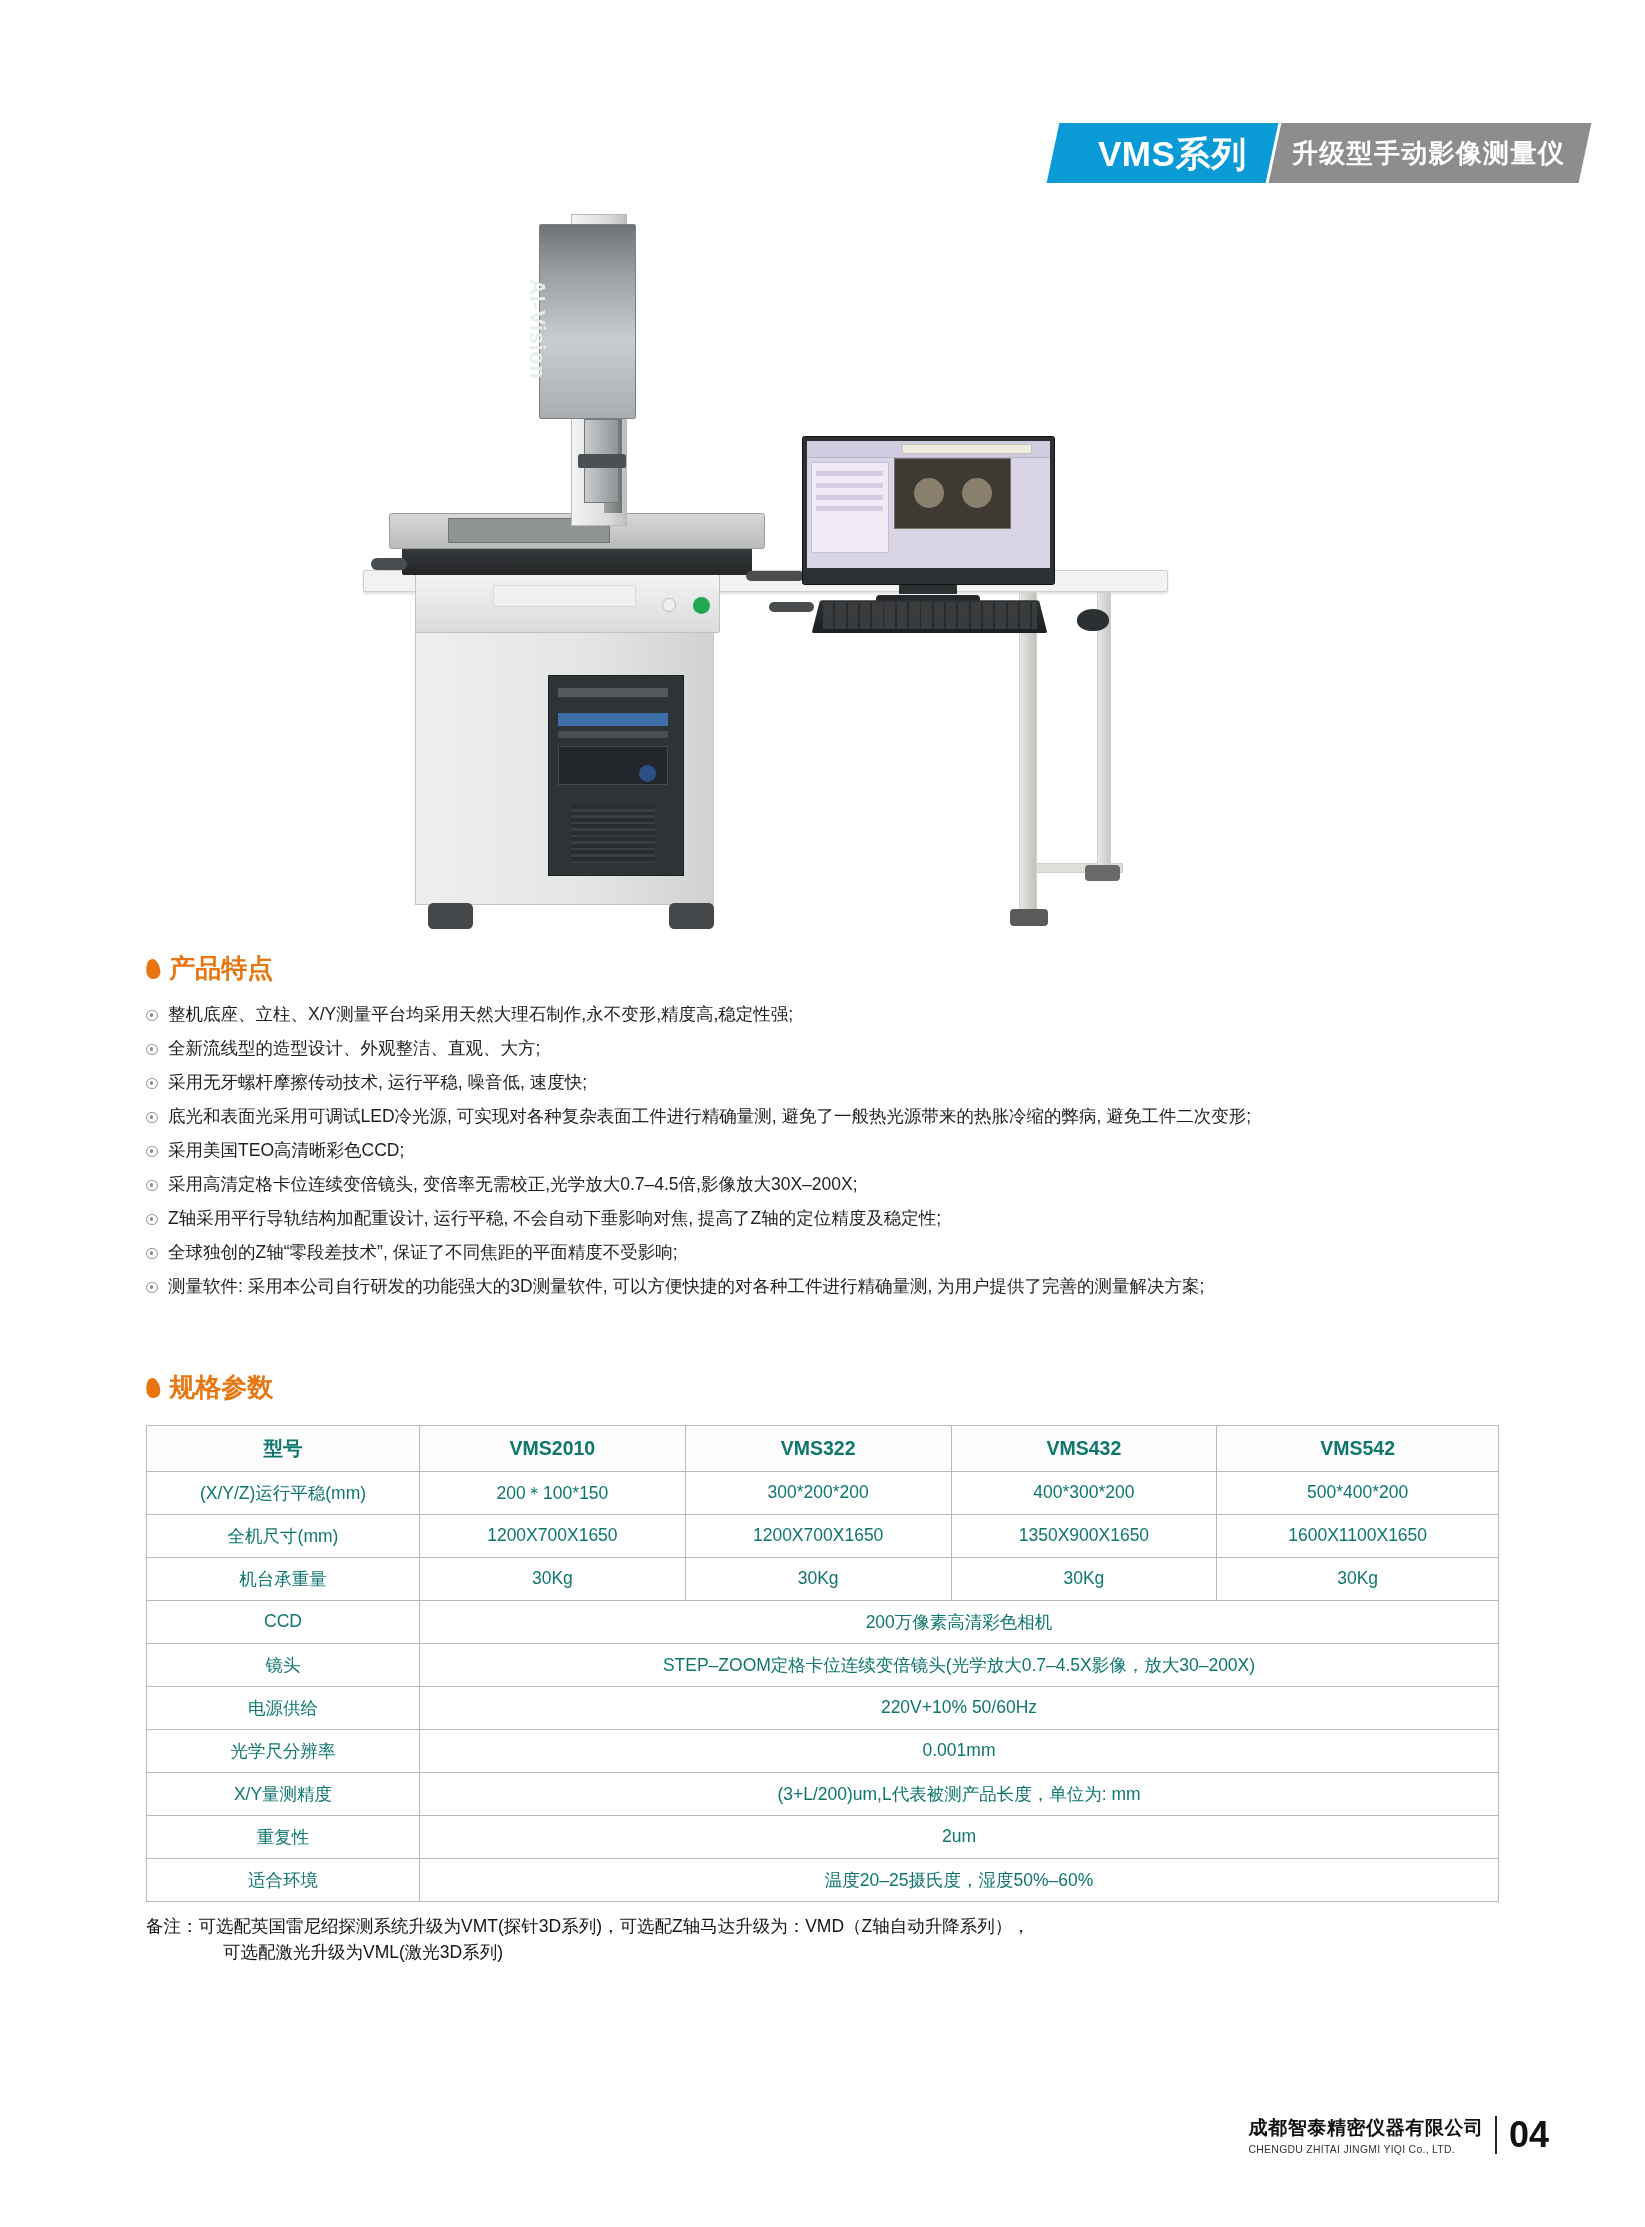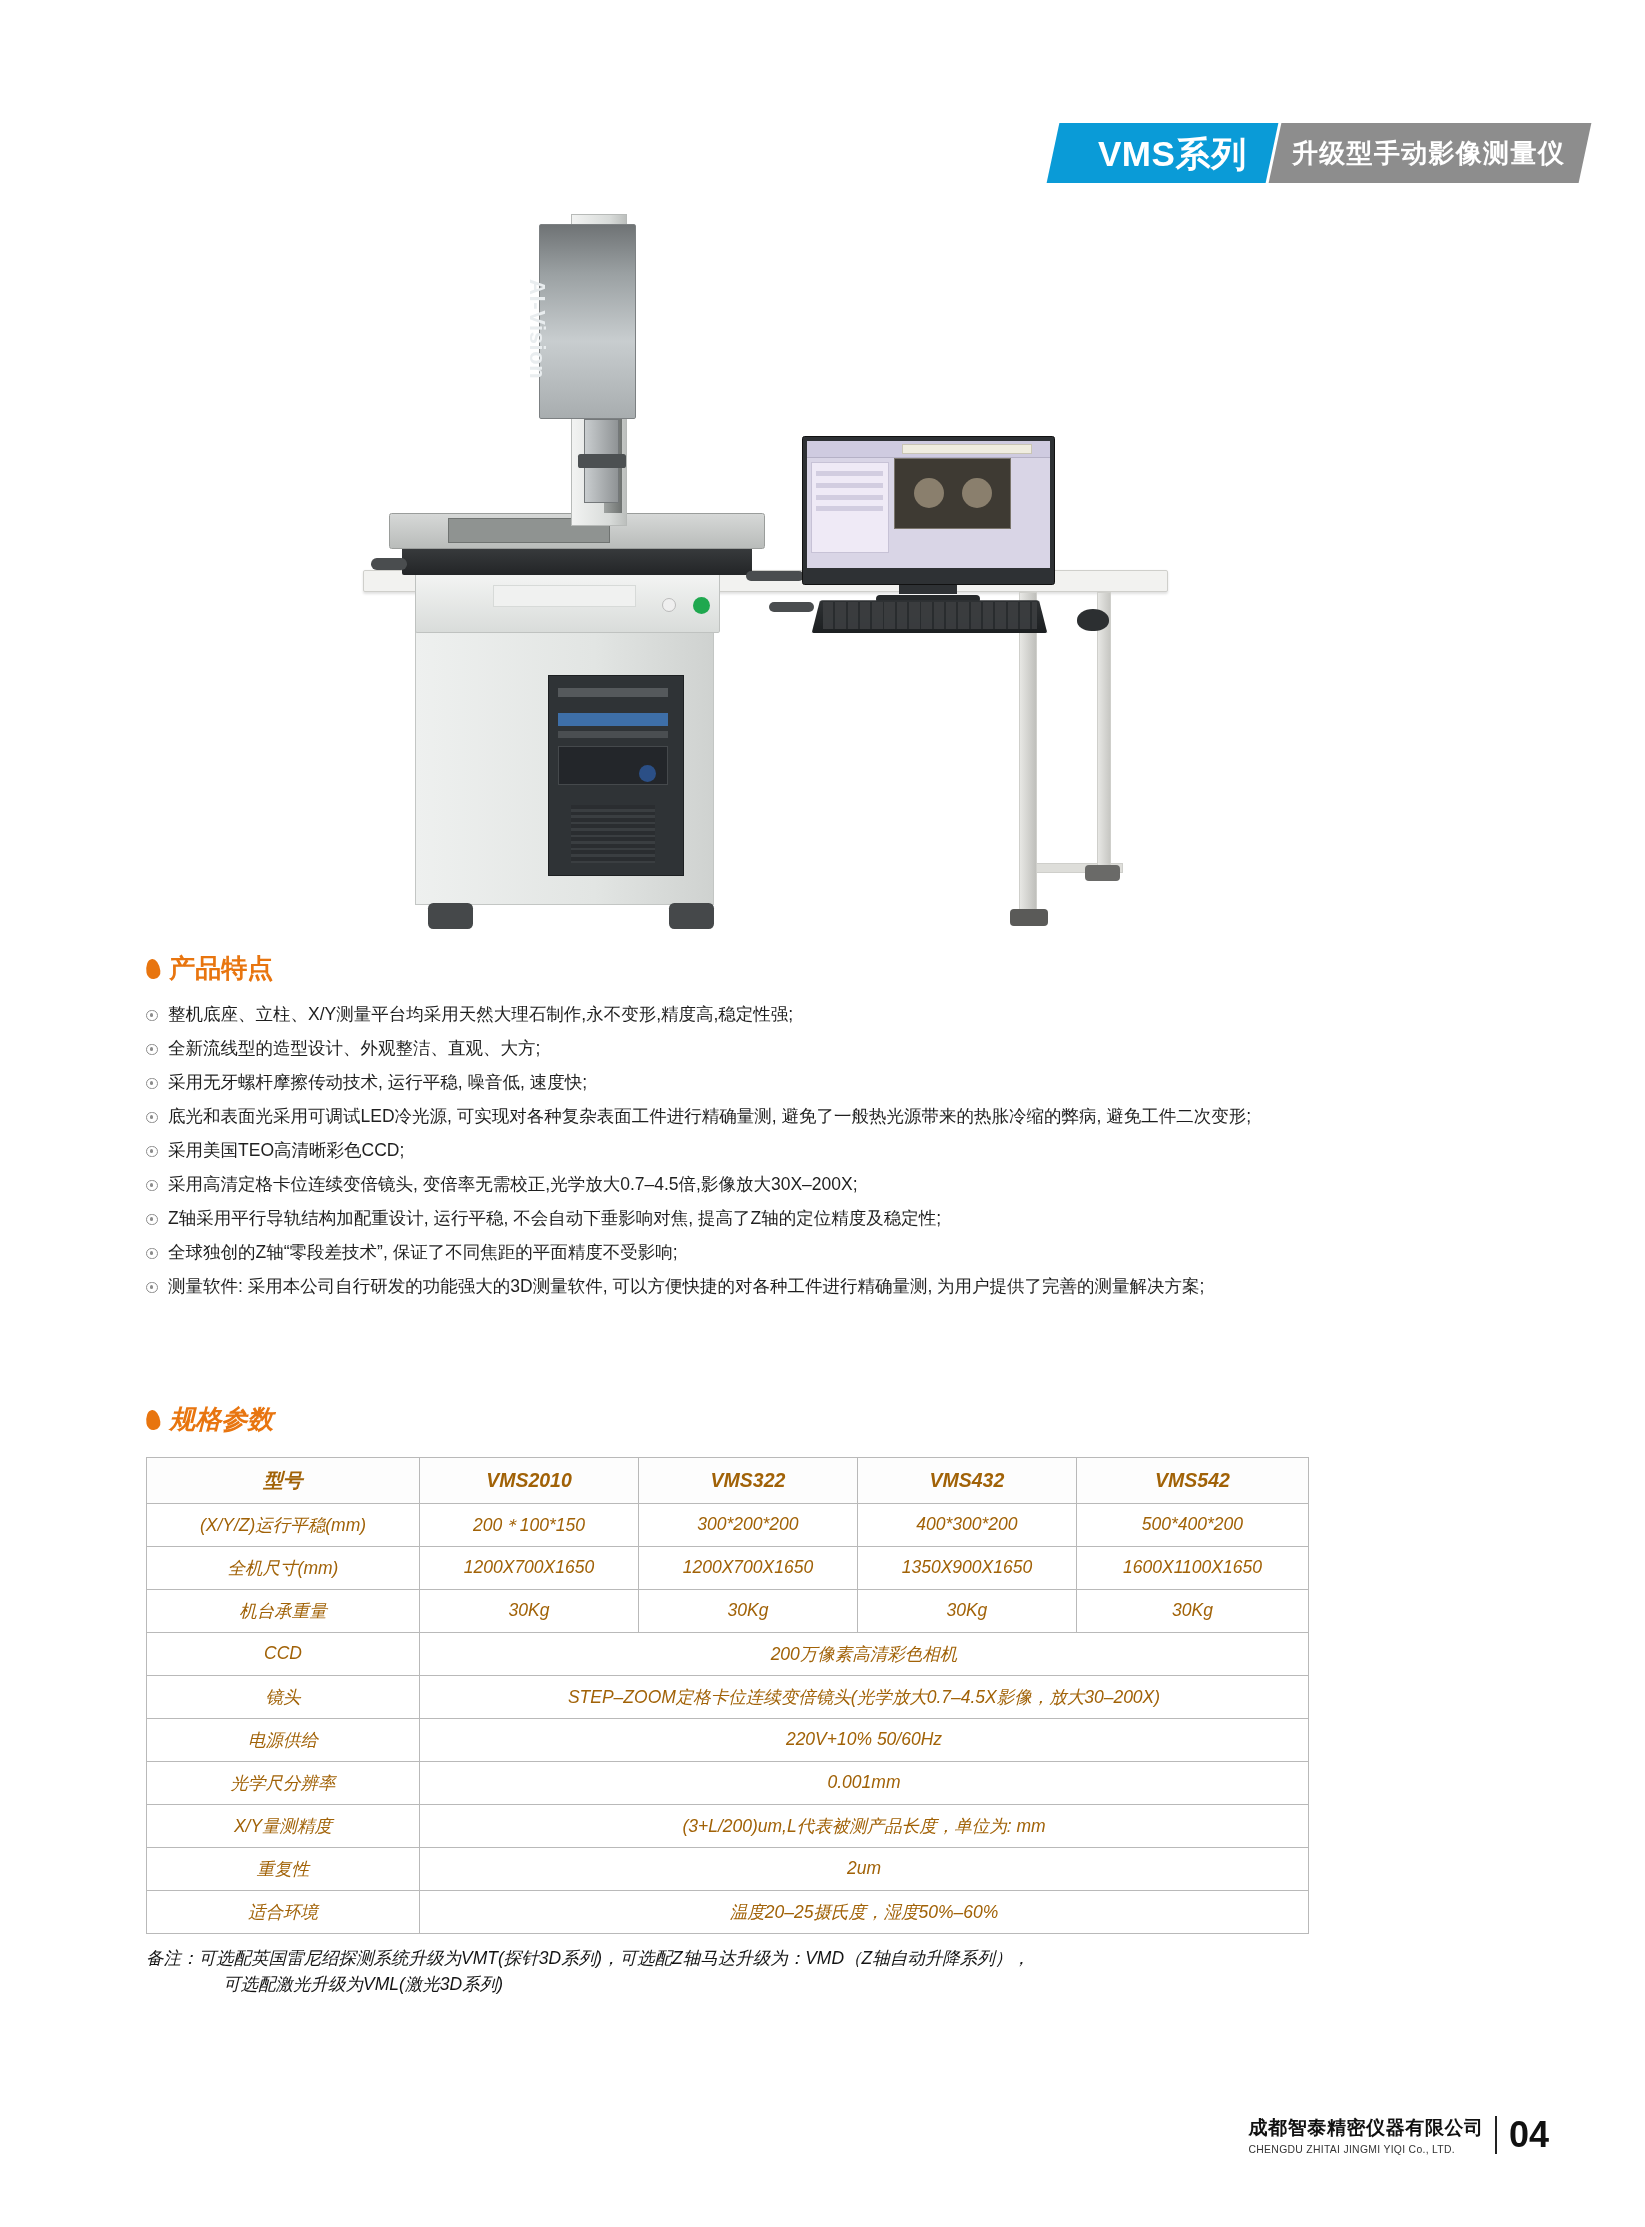--- a/index.html
+++ b/index.html
@@ -270,23 +270,23 @@
   .bullet-ring::after {
     content:"";
     position:absolute; left:2.6px; top:2.6px; width:3.9px; height:3.9px;
     background:#8c8c8c; border-radius:50%;
   }
 
   
   .spec-wrap { margin-top: 19.5px; }
   table.spec {
     border-collapse: collapse;
-    width: 1163px;
+    width: 1353px;
     font-size: 17.5px;
-    color:#a16207;
+    color:#0f766e;
   }
   table.spec td, table.spec th {
     border: 0.6px solid #b9b9b9;
     text-align: center;
     padding: 9px 5.2px;
     font-weight: normal;
     height: 39px;
   }
   table.spec thead th {
     font-weight: bold;
@@ -428,21 +428,21 @@
       <span class="bullet-ring"></span>
       <span>全球独创的Z轴“零段差技术”, 保证了不同焦距的平面精度不受影响;</span>
     </div>
     <div class="feat-row">
       <span class="bullet-ring"></span>
       <span>测量软件: 采用本公司自行研发的功能强大的3D测量软件, 可以方便快捷的对各种工件进行精确量测, 为用户提供了完善的测量解决方案;</span>
     </div>
   </div>
 </div>
 
-<div class="section" style="top:1402px;font-style:italic;">
+<div class="section" style="top:1370px;">
   <div class="sec-title">
     <span class="flame"></span>
     <span>规格参数</span>
   </div>
 
   <div class="spec-wrap">
     <table class="spec">
       <thead>
         <tr>
           <th>型号</th>

